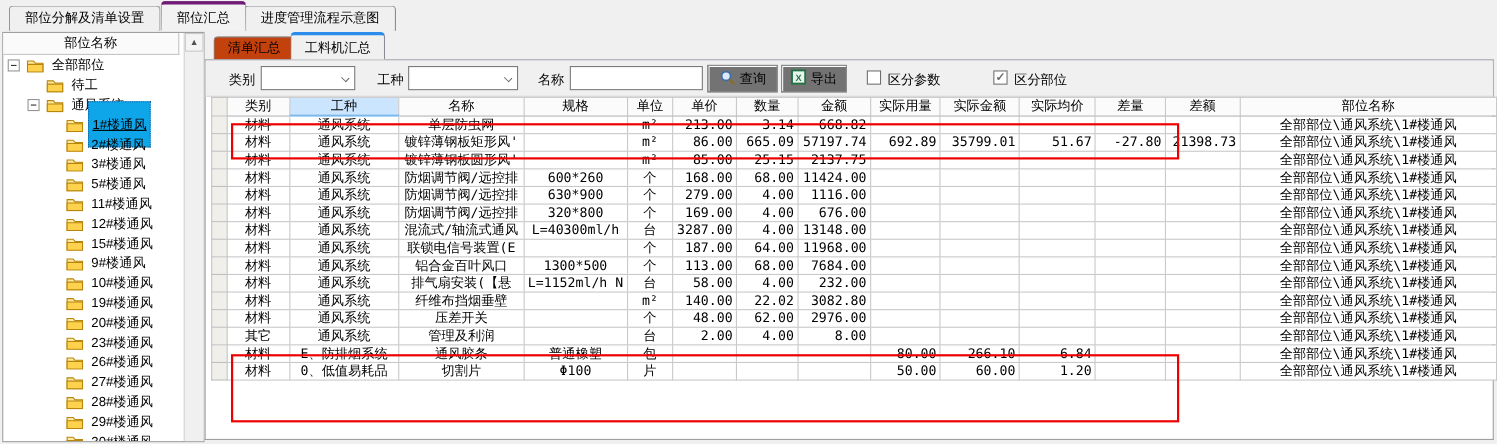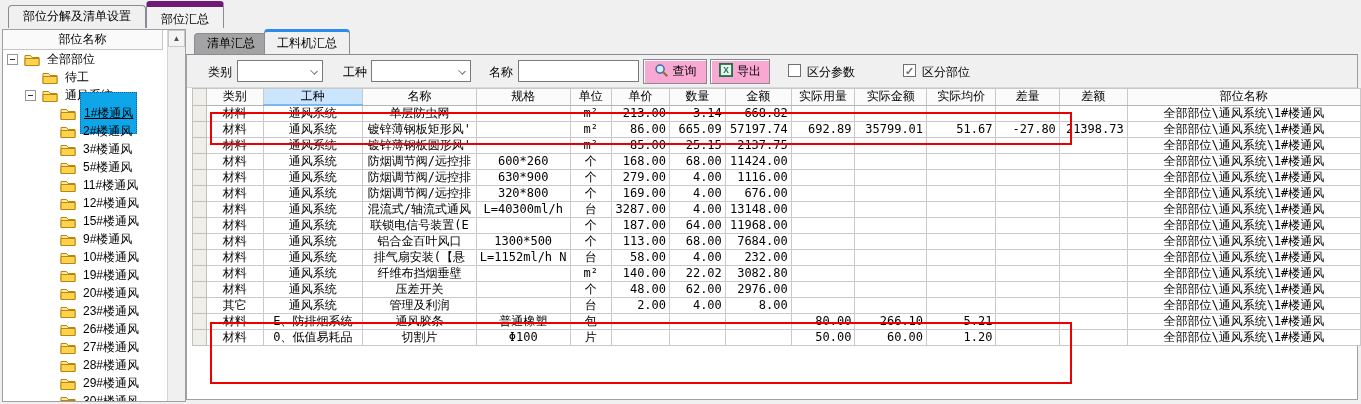--- a/index.html
+++ b/index.html
@@ -4,21 +4,21 @@
 <style>
   * { margin:0; padding:0; box-sizing:border-box; }
   html,body { width:1361px; height:404px; overflow:hidden; background:#f0f0f0;
               font-family:"Liberation Sans", sans-serif; font-size:12px; color:#000; }
 
   
   .main-tabbar { position:absolute; left:0; top:0; width:1361px; height:28px; }
   .tab { position:absolute; bottom:0; height:23px; line-height:21px; padding:0 14px;
          background:#f0f0f0; border:1px solid #898c95; border-bottom:none;
          border-radius:4px 4px 0 0; cursor:default; white-space:nowrap; }
-  .tab.active { height:27px; line-height:24px; border-top:6px solid #701a75;
+  .tab.active { height:27px; line-height:24px; border-top:3px solid #701a75;
                 background:#f2f2f2; z-index:3; }
 
   
   .tree-panel { position:absolute; left:2px; top:29px; width:184px; height:373px;
                 background:#fff; border:1px solid #a0a0a0; }
   .tree-header { position:absolute; left:0; top:0; width:160px; height:20px;
                  background:#fafafa; border-bottom:1px solid #c6c6c6; border-right:1px solid #c6c6c6;
                  text-align:center; line-height:19px; }
   .tree-scroll { position:absolute; right:0; top:0; width:18px; height:100%;
                  background:#f0f0f0; border-left:1px solid #d5d5d5; }
@@ -33,35 +33,35 @@
   .expander::after { content:""; position:absolute; left:2px; right:2px; top:4px;
                      border-top:1px solid #333; }
   .expblank { flex:0 0 11px; width:11px; height:11px; margin-right:6px; }
   .folder { flex:0 0 16px; width:16px; height:13px; margin-right:4px; }
   .tlabel { padding:13px 3px; line-height:14px; }
   .titem.sel .tlabel { background:#0ea5e9; border:1px dotted #1c5f9e;text-decoration:underline; }
 
   
   .subtabbar { position:absolute; left:186px; top:29px; width:1172px; height:25px; }
   .subtab { position:absolute; bottom:0; height:21px; line-height:19px; padding:0 12px;
-            background:#a3a3a3; border:1px solid #898c95; border-bottom:none;
+            background:#c2410c; border:1px solid #898c95; border-bottom:none;
             border-radius:4px 4px 0 0; white-space:nowrap; }
   .subtab.active { height:25px; line-height:22px; border-top:3px solid #2b8ceb;
                    background:#f0f0f0; z-index:3; }
   .panel-body { position:absolute; left:186px; top:54px; width:1172px; height:346px;
                 background:#fff; border:1px solid #a0a0a0; border-top:1px solid #898c95; }
   .toolbar { position:absolute; left:0; top:0; width:100%; height:33px; background:#f0f0f0;
              border-bottom:1px solid #d9d9d9; }
   .tb-label { position:absolute; top:9px; }
   .combo { position:absolute; top:5px; height:22px; background:#fff; border:1px solid #7a7a7a; }
   .combo .arrow { position:absolute; right:5px; top:7px; width:6px; height:6px;
                   border-right:1px solid #6a6a6a; border-bottom:1px solid #6a6a6a;
                   transform:rotate(45deg) scaleY(0.8); }
   .tb-input { position:absolute; top:5px; height:22px; background:#fff; border:1px solid #7a7a7a; }
-  .tb-btn { position:absolute; top:4px; height:25px; background:#f9a8d4;
+  .tb-btn { position:absolute; top:4px; height:25px; background:#737373;
             border:1px solid #8a8a8a; box-shadow:inset 1px 1px 0 #ffffff;
             display:flex; align-items:center; justify-content:center; gap:4px; cursor:default; }
   .cbbox { position:absolute; top:9px; width:13px; height:13px; background:#fff;
            border:1px solid #707070; text-align:center; line-height:12px;
            font-size:11px; color:#6e6e6e; font-weight:bold; }
   .cb-label { position:absolute; top:9px; }
 
   
   .grid-wrap { position:absolute; left:192px; top:88px; }
   table.grid { border-collapse:collapse; table-layout:fixed;
@@ -79,20 +79,21 @@
   .redbox { position:absolute; border:2px solid #ee0000; pointer-events:none; z-index:9; }
   #redbox1 { left:210px; top:112px; width:862px; height:33px; }
   #redbox2 { left:210px; top:322px; width:862px; height:62px; }
 </style>
 </head>
 <body>
 
 <div class="main-tabbar">
   <div class="tab" style="left:8px">部位分解及清单设置</div>
   <div class="tab active" style="left:146px">部位汇总</div>
+  <div class="tab" style="left:222px">进度管理流程示意图</div>
 </div>
 
 <div class="tree-panel">
   <div class="tree-header">部位名称</div>
   <div class="tree-scroll">
     <div class="scroll-up">▲</div>
   </div>
   <div class="tree-list">
       <div class="titem">
         <span class="tspacer" style="width: 4px;"></span>
@@ -580,21 +581,21 @@
           <td>材料</td>
           <td>E、防排烟系统</td>
           <td>通风胶条</td>
           <td>普通橡塑</td>
           <td>包</td>
           <td class="num"></td>
           <td class="num"></td>
           <td class="num"></td>
           <td class="num">80.00</td>
           <td class="num">266.10</td>
-          <td class="num">5.21</td>
+          <td class="num">6.84</td>
           <td class="num"></td>
           <td class="num"></td>
           <td>全部部位\通风系统\1#楼通风</td>
         </tr>
         <tr>
           <td class="selcell"></td>
           <td>材料</td>
           <td>0、低值易耗品</td>
           <td>切割片</td>
           <td>Φ100</td>

